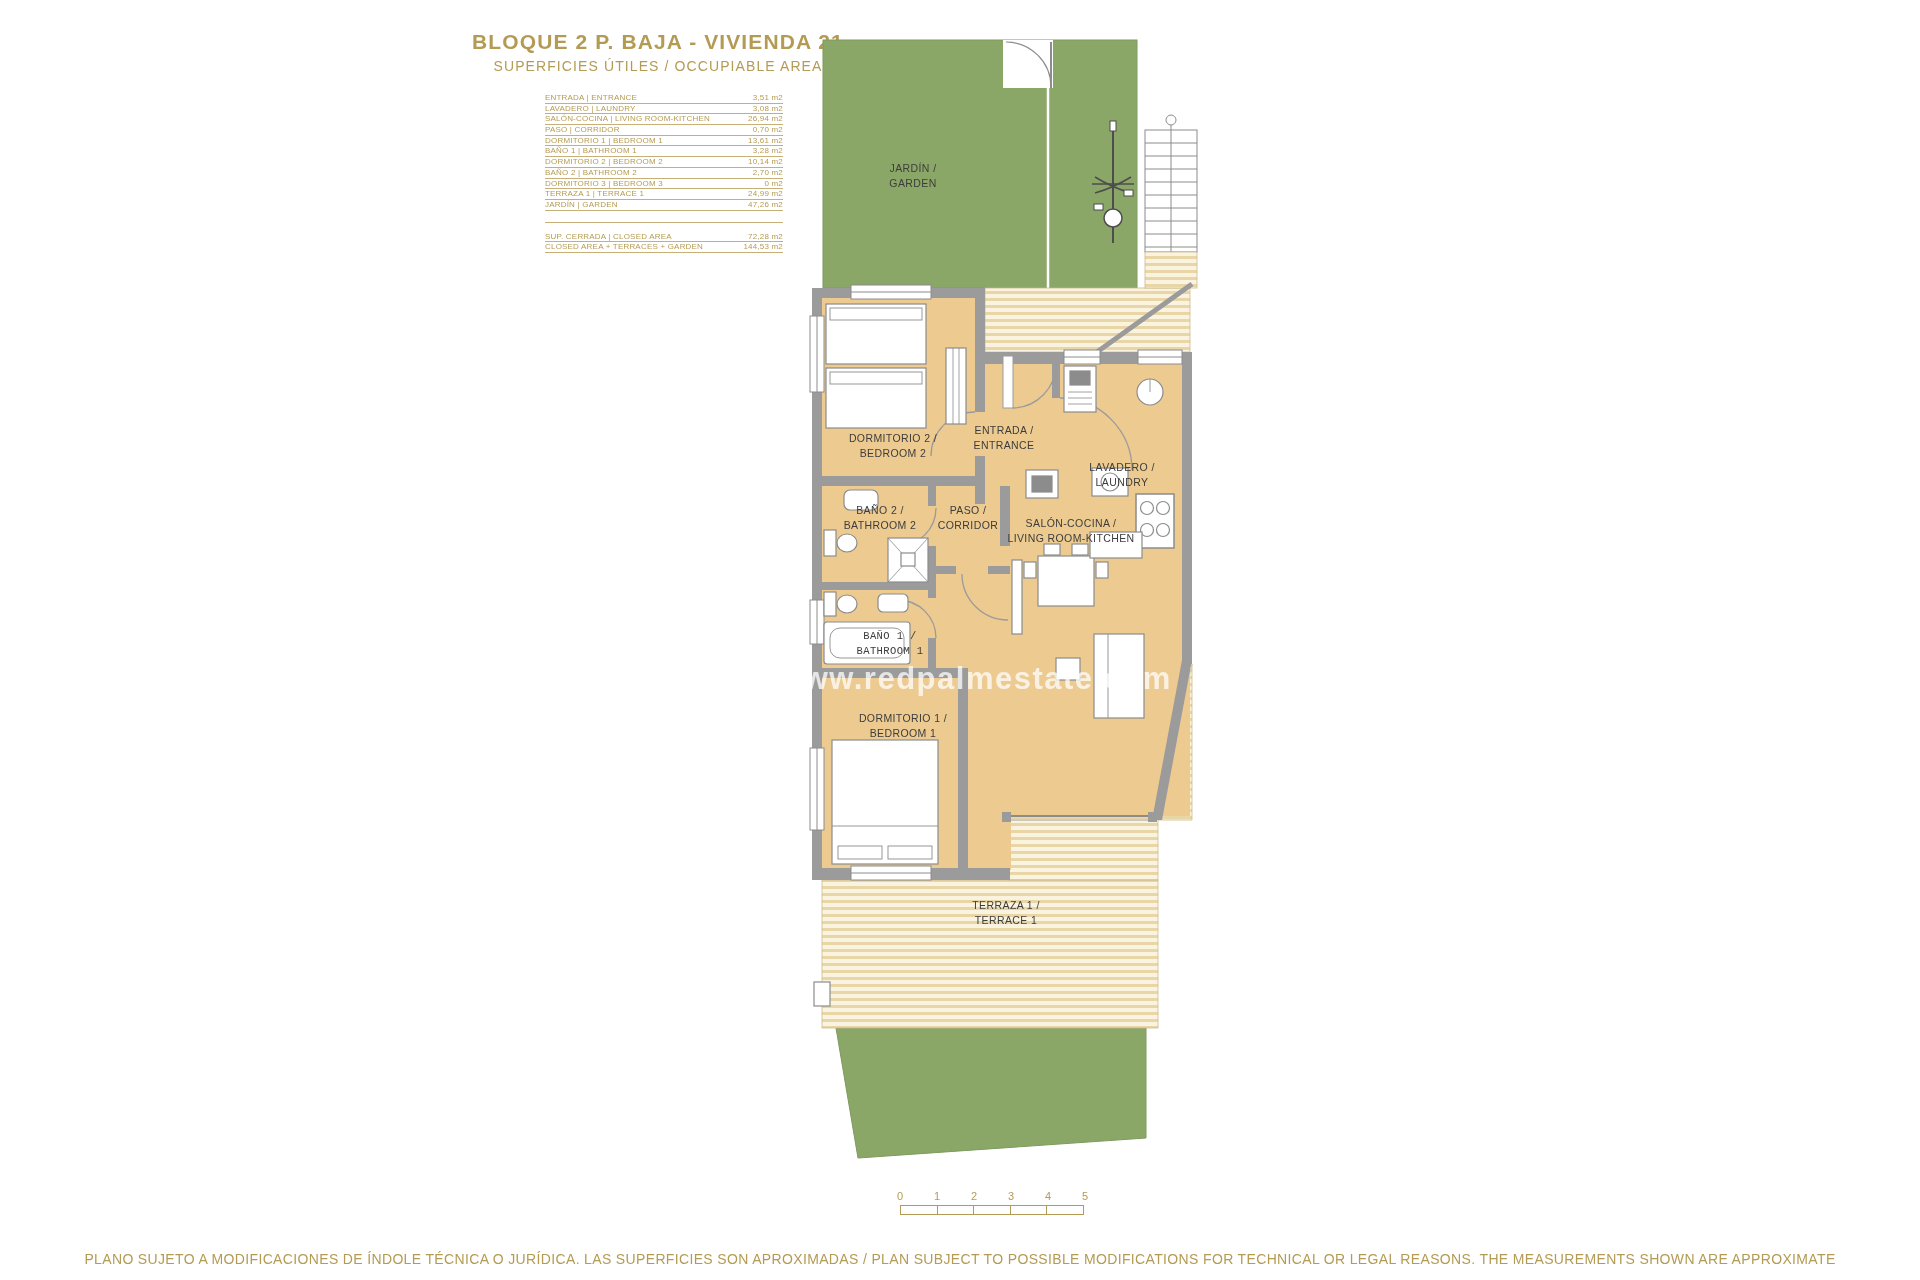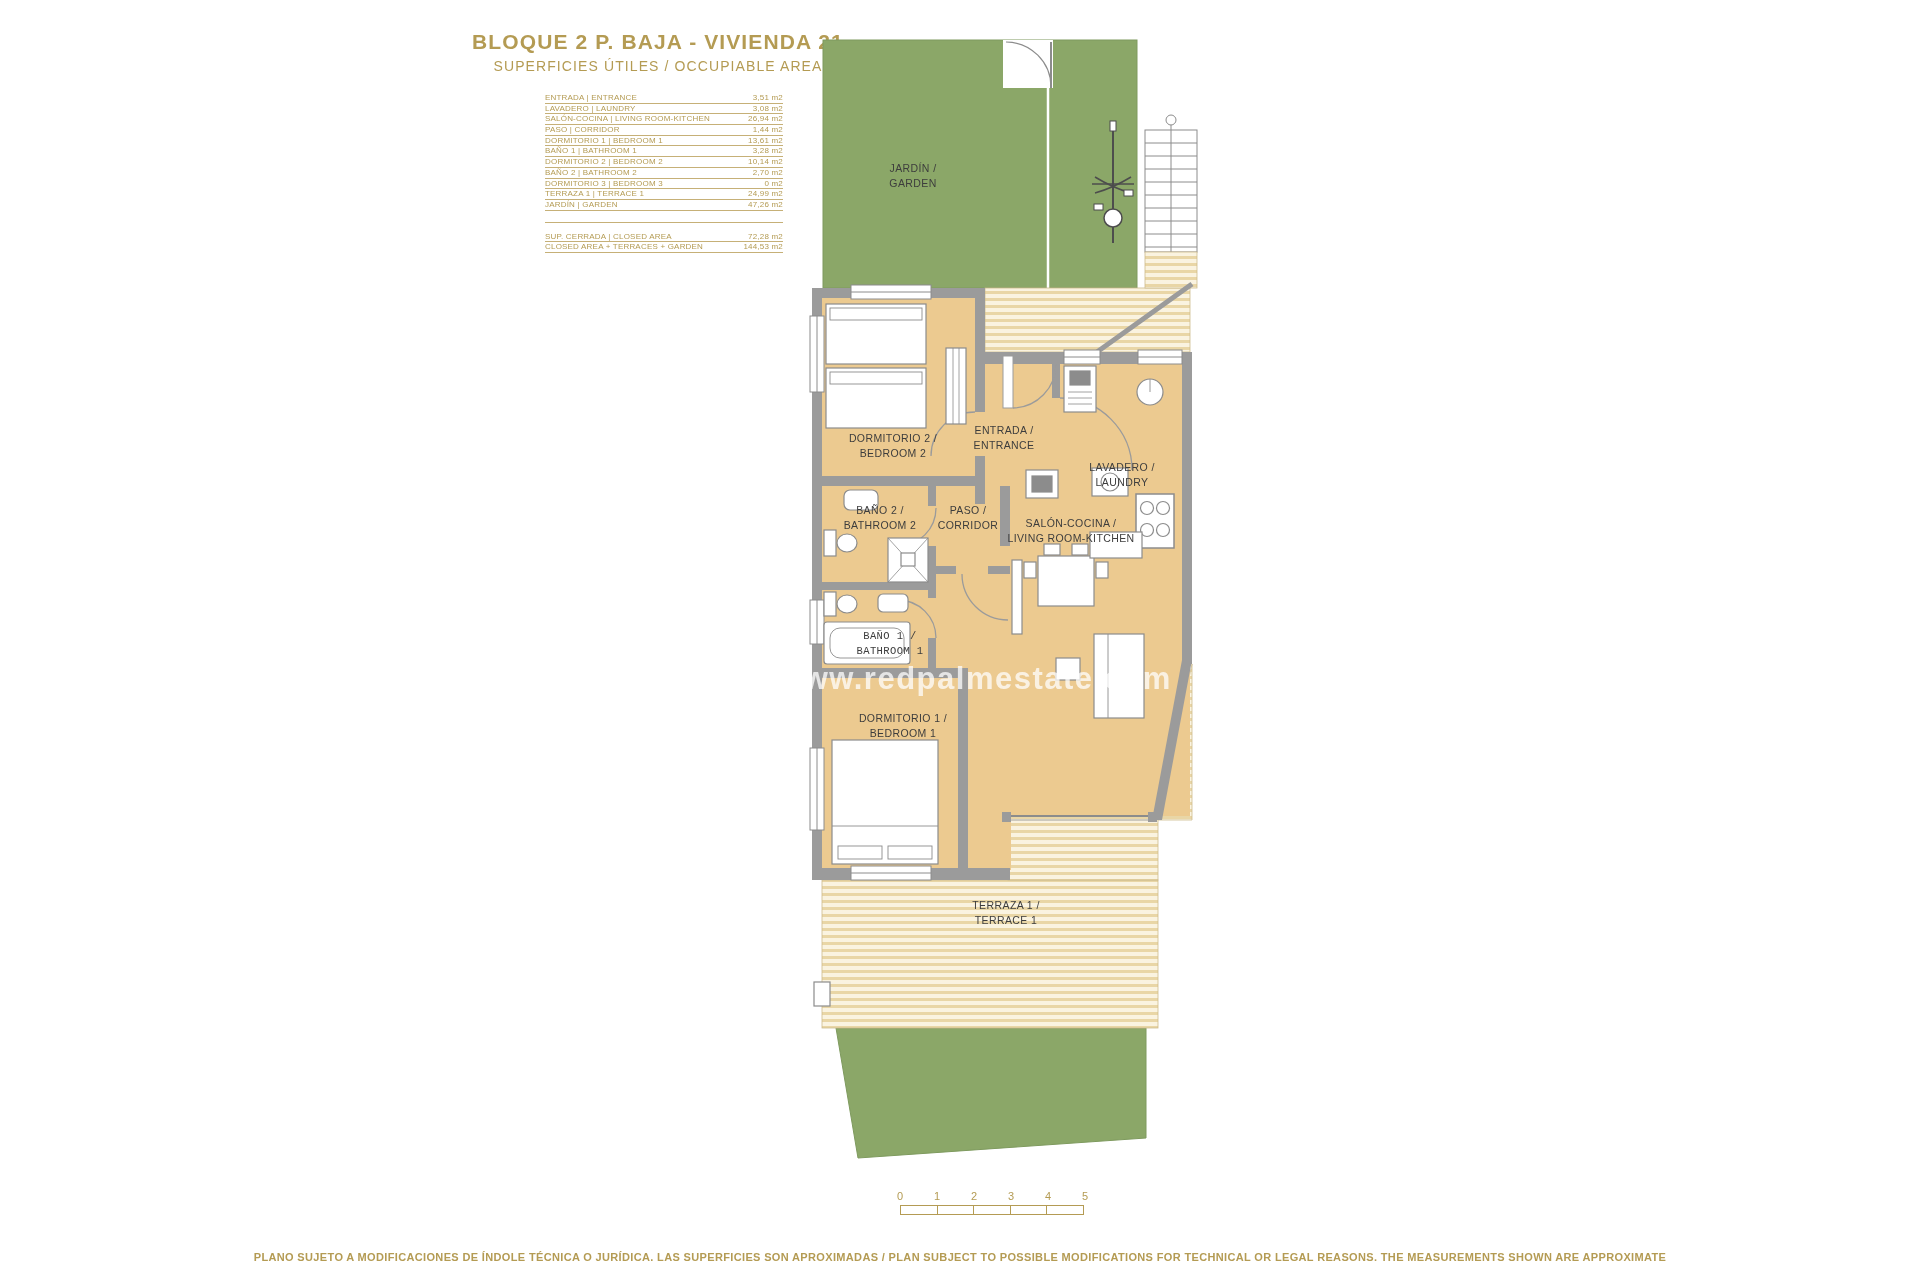--- a/index.html
+++ b/index.html
@@ -22,21 +22,21 @@
   .room-label span{display:block;}
 
   .watermark{position:absolute;left:975px;top:679px;transform:translate(-50%,-50%);color:rgba(255,255,255,0.74);font-size:31px;font-weight:bold;letter-spacing:1.5px;white-space:nowrap;}
 
   .scale-bar{position:absolute;left:900px;top:1190px;width:185px;height:28px;color:#b49b53;}
   .scale-num{position:absolute;top:0;transform:translateX(-50%);font-size:11px;}
   .scale-track{position:absolute;left:0;top:15px;width:182px;height:8px;border:1.5px solid #b49b53;display:flex;}
   .scale-cell{flex:1;border-right:1.5px solid #b49b53;}
   .scale-cell:last-child{border-right:none;}
 
-  .disclaimer{position:absolute;left:0;top:1251px;width:1920px;text-align:center;font-size:11px;color:#b49b53;letter-spacing:0.35px;font-weight:bold;}
+  .disclaimer{position:absolute;left:0;top:1251px;width:1920px;text-align:center;font-size:14px;color:#b49b53;letter-spacing:0.35px;}
 </style>
 </head>
 <body>
 
 <div class="page">
 
   <div class="title-block">
     <div class="title-line1">BLOQUE 2 P. BAJA - VIVIENDA 21</div>
     <div class="title-line2">SUPERFICIES ÚTILES / OCCUPIABLE AREA</div>
   </div>
@@ -49,21 +49,21 @@
     <div class="trow">
         <span class="tlabel">LAVADERO | LAUNDRY</span>
         <span class="tval">3,08 m2</span>
       </div>
     <div class="trow">
         <span class="tlabel">SALÓN-COCINA | LIVING ROOM-KITCHEN</span>
         <span class="tval">26,94 m2</span>
       </div>
     <div class="trow">
         <span class="tlabel">PASO | CORRIDOR</span>
-        <span class="tval">1,44 m2</span>
+        <span class="tval">0,70 m2</span>
       </div>
     <div class="trow">
         <span class="tlabel">DORMITORIO 1 | BEDROOM 1</span>
         <span class="tval">13,61 m2</span>
       </div>
     <div class="trow">
         <span class="tlabel">BAÑO 1 | BATHROOM 1</span>
         <span class="tval">3,28 m2</span>
       </div>
     <div class="trow">

